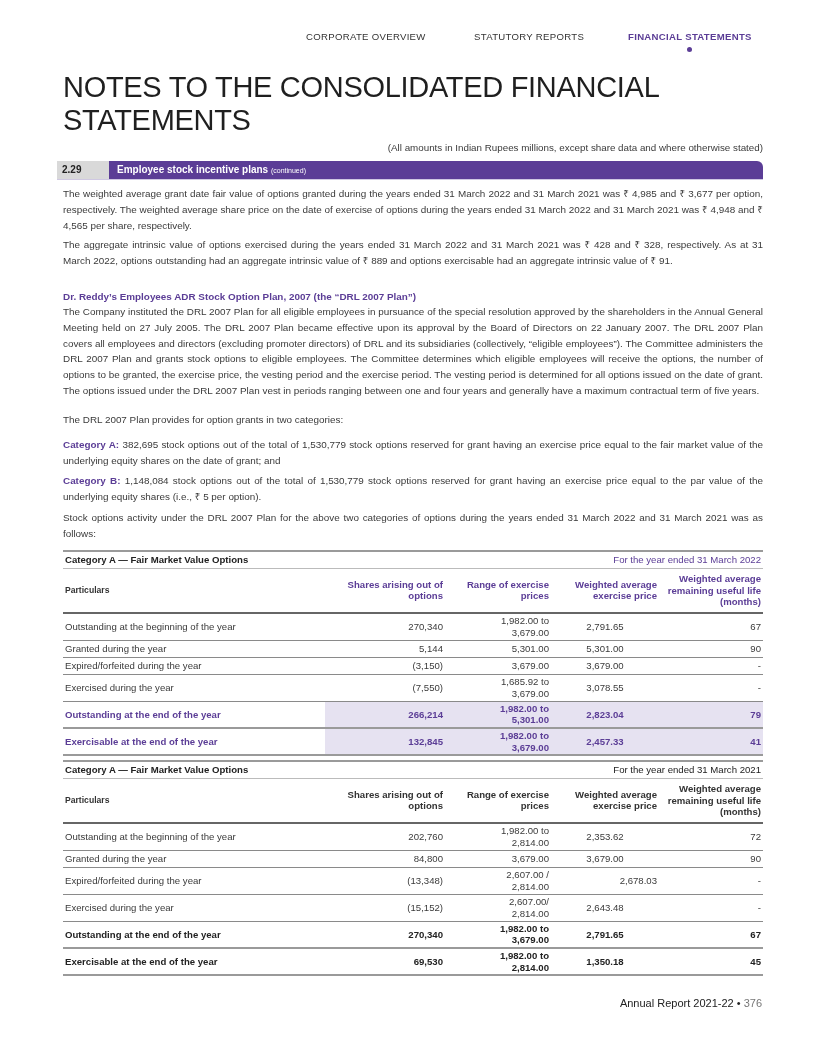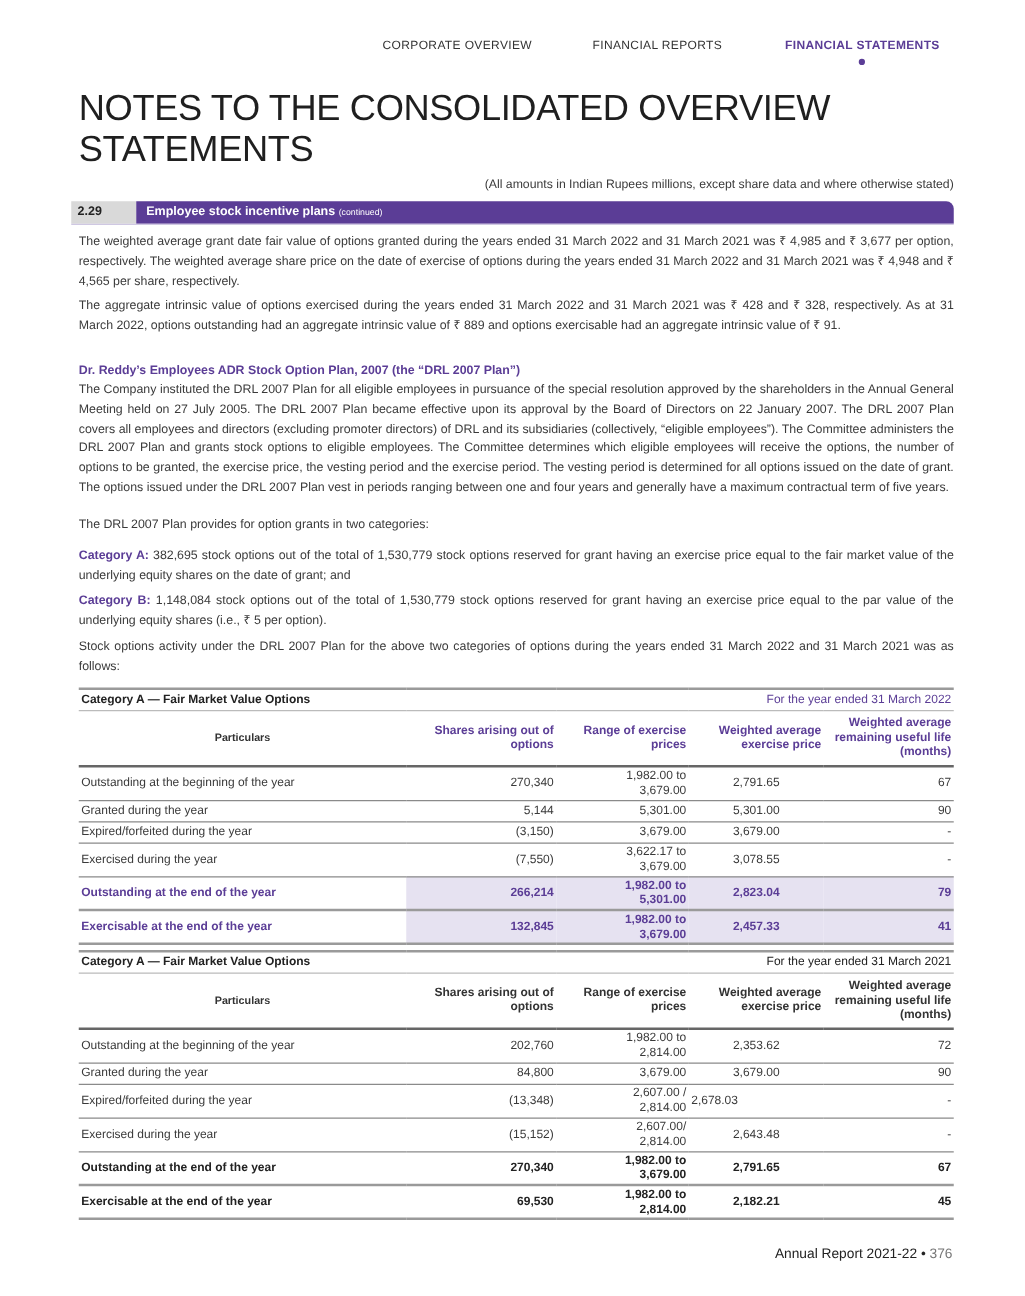--- a/index.html
+++ b/index.html
@@ -25,45 +25,45 @@
   .subhead { position: absolute; left: 63px; font-size: 9.9px; font-weight: bold; color: #5b3d96; }
   .cat-label { color: #5b3d96; font-weight: bold; }
 
   table.opt { position: absolute; left: 63px; width: 700px; border-collapse: collapse; font-size: 9.6px; color: #3a3a3a; }
   table.opt td, table.opt th { padding: 0 2px; vertical-align: middle; }
   table.opt .hdr-top td { border-top: 2px solid #9a9a9a; border-bottom: 1px solid #bbb; height: 17px; font-weight: bold; color: #222; }
   table.opt .hdr-top td.yr { text-align: right; color: #5b3d96; font-weight: normal; }
   table.opt.plain .hdr-top td.yr { color: #222; }
   table.opt .hdr-cols th { font-weight: bold; text-align: right; color: #5b3d96; line-height: 11.5px; height: 45px; }
   table.opt.plain .hdr-cols th { color: #333; }
-  table.opt .hdr-cols th.first { text-align: center; font-size: 8.6px; color: #333; }
+  table.opt .hdr-cols th.first { text-align: left; font-size: 8.6px; color: #333; }
   table.opt .hdr-cols { border-bottom: 2px solid #666; }
   table.opt .row td { border-bottom: 1px solid #8a8a8a; text-align: right; line-height: 11.5px; }
   table.opt .row td.lbl { text-align: left; }
   table.opt .row.h1 td { height: 17px; }
   table.opt .row.h2 td { height: 27px; }
   table.opt .row.total td { font-weight: bold; border-bottom: 2px solid #9a9a9a; }
   table.opt.hl .row.total td { color: #5b3d96; }
   table.opt.hl .row.total td.num { background: #e6e2f1; }
   table.opt.plain .row.total td { color: #222; }
 
   .footer { position: absolute; top: 997px; right: 58px; font-size: 11px; color: #222; }
   .footer .pg { color: #777; }
 </style>
 </head>
 <body>
 
 <div class="topnav">
   <span class="nav-item" style="left:306px">CORPORATE OVERVIEW</span>
-  <span class="nav-item" style="left:474px">FINANCIAL REPORTS</span>
+  <span class="nav-item" style="left:474px">STATUTORY REPORTS</span>
   <span class="nav-item active" style="left:628px">FINANCIAL STATEMENTS</span>
   <span class="dot" style="left:687px"></span>
 </div>
 
-<h1 class="page-title">NOTES TO THE CONSOLIDATED OVERVIEW STATEMENTS</h1>
+<h1 class="page-title">NOTES TO THE CONSOLIDATED FINANCIAL STATEMENTS</h1>
 
 <div class="amounts-note">(All amounts in Indian Rupees millions, except share data and where otherwise stated)</div>
 
 <div class="section-bar">
   <div class="num">2.29</div>
   <div class="title">
     <span>Employee stock incentive plans</span>
     <span class="cont">(continued)</span>
   </div>
 </div>
@@ -119,21 +119,21 @@
   <tr class="row h1">
     <td class="lbl">Expired/forfeited during the year</td>
     <td class="num">(3,150)</td>
     <td class="num">3,679.00</td>
     <td class="num" style="text-align:center">3,679.00</td>
     <td class="num">-</td>
   </tr>
   <tr class="row h2">
     <td class="lbl">Exercised during the year</td>
     <td class="num">(7,550)</td>
-    <td class="num"><span>3,622.17 to</span><br><span>3,679.00</span></td>
+    <td class="num"><span>1,685.92 to</span><br><span>3,679.00</span></td>
     <td class="num" style="text-align:center">3,078.55</td>
     <td class="num">-</td>
   </tr>
   <tr class="row h2 total">
     <td class="lbl">Outstanding at the end of the year</td>
     <td class="num">266,214</td>
     <td class="num"><span>1,982.00 to</span><br><span>5,301.00</span></td>
     <td class="num" style="text-align:center">2,823.04</td>
     <td class="num">79</td>
   </tr>
@@ -178,42 +178,42 @@
     <td class="lbl">Granted during the year</td>
     <td class="num">84,800</td>
     <td class="num">3,679.00</td>
     <td class="num" style="text-align:center">3,679.00</td>
     <td class="num">90</td>
   </tr>
   <tr class="row h2">
     <td class="lbl">Expired/forfeited during the year</td>
     <td class="num">(13,348)</td>
     <td class="num"><span>2,607.00 /</span><br><span>2,814.00</span></td>
-    <td class="num" style="text-align:left">2,678.03</td>
+    <td class="num" style="text-align:right">2,678.03</td>
     <td class="num">-</td>
   </tr>
   <tr class="row h2">
     <td class="lbl">Exercised during the year</td>
     <td class="num">(15,152)</td>
     <td class="num"><span>2,607.00/</span><br><span>2,814.00</span></td>
     <td class="num" style="text-align:center">2,643.48</td>
     <td class="num">-</td>
   </tr>
   <tr class="row h2 total">
     <td class="lbl">Outstanding at the end of the year</td>
     <td class="num">270,340</td>
     <td class="num"><span>1,982.00 to</span><br><span>3,679.00</span></td>
     <td class="num" style="text-align:center">2,791.65</td>
     <td class="num">67</td>
   </tr>
   <tr class="row h2 total">
     <td class="lbl">Exercisable at the end of the year</td>
     <td class="num">69,530</td>
     <td class="num"><span>1,982.00 to</span><br><span>2,814.00</span></td>
-    <td class="num" style="text-align:center">2,182.21</td>
+    <td class="num" style="text-align:center">1,350.18</td>
     <td class="num">45</td>
   </tr>
 </tbody>
   </table>
 
 <div class="footer">
   <span>Annual Report 2021-22</span>
   <span>•</span>
   <span class="pg">376</span>
 </div>

